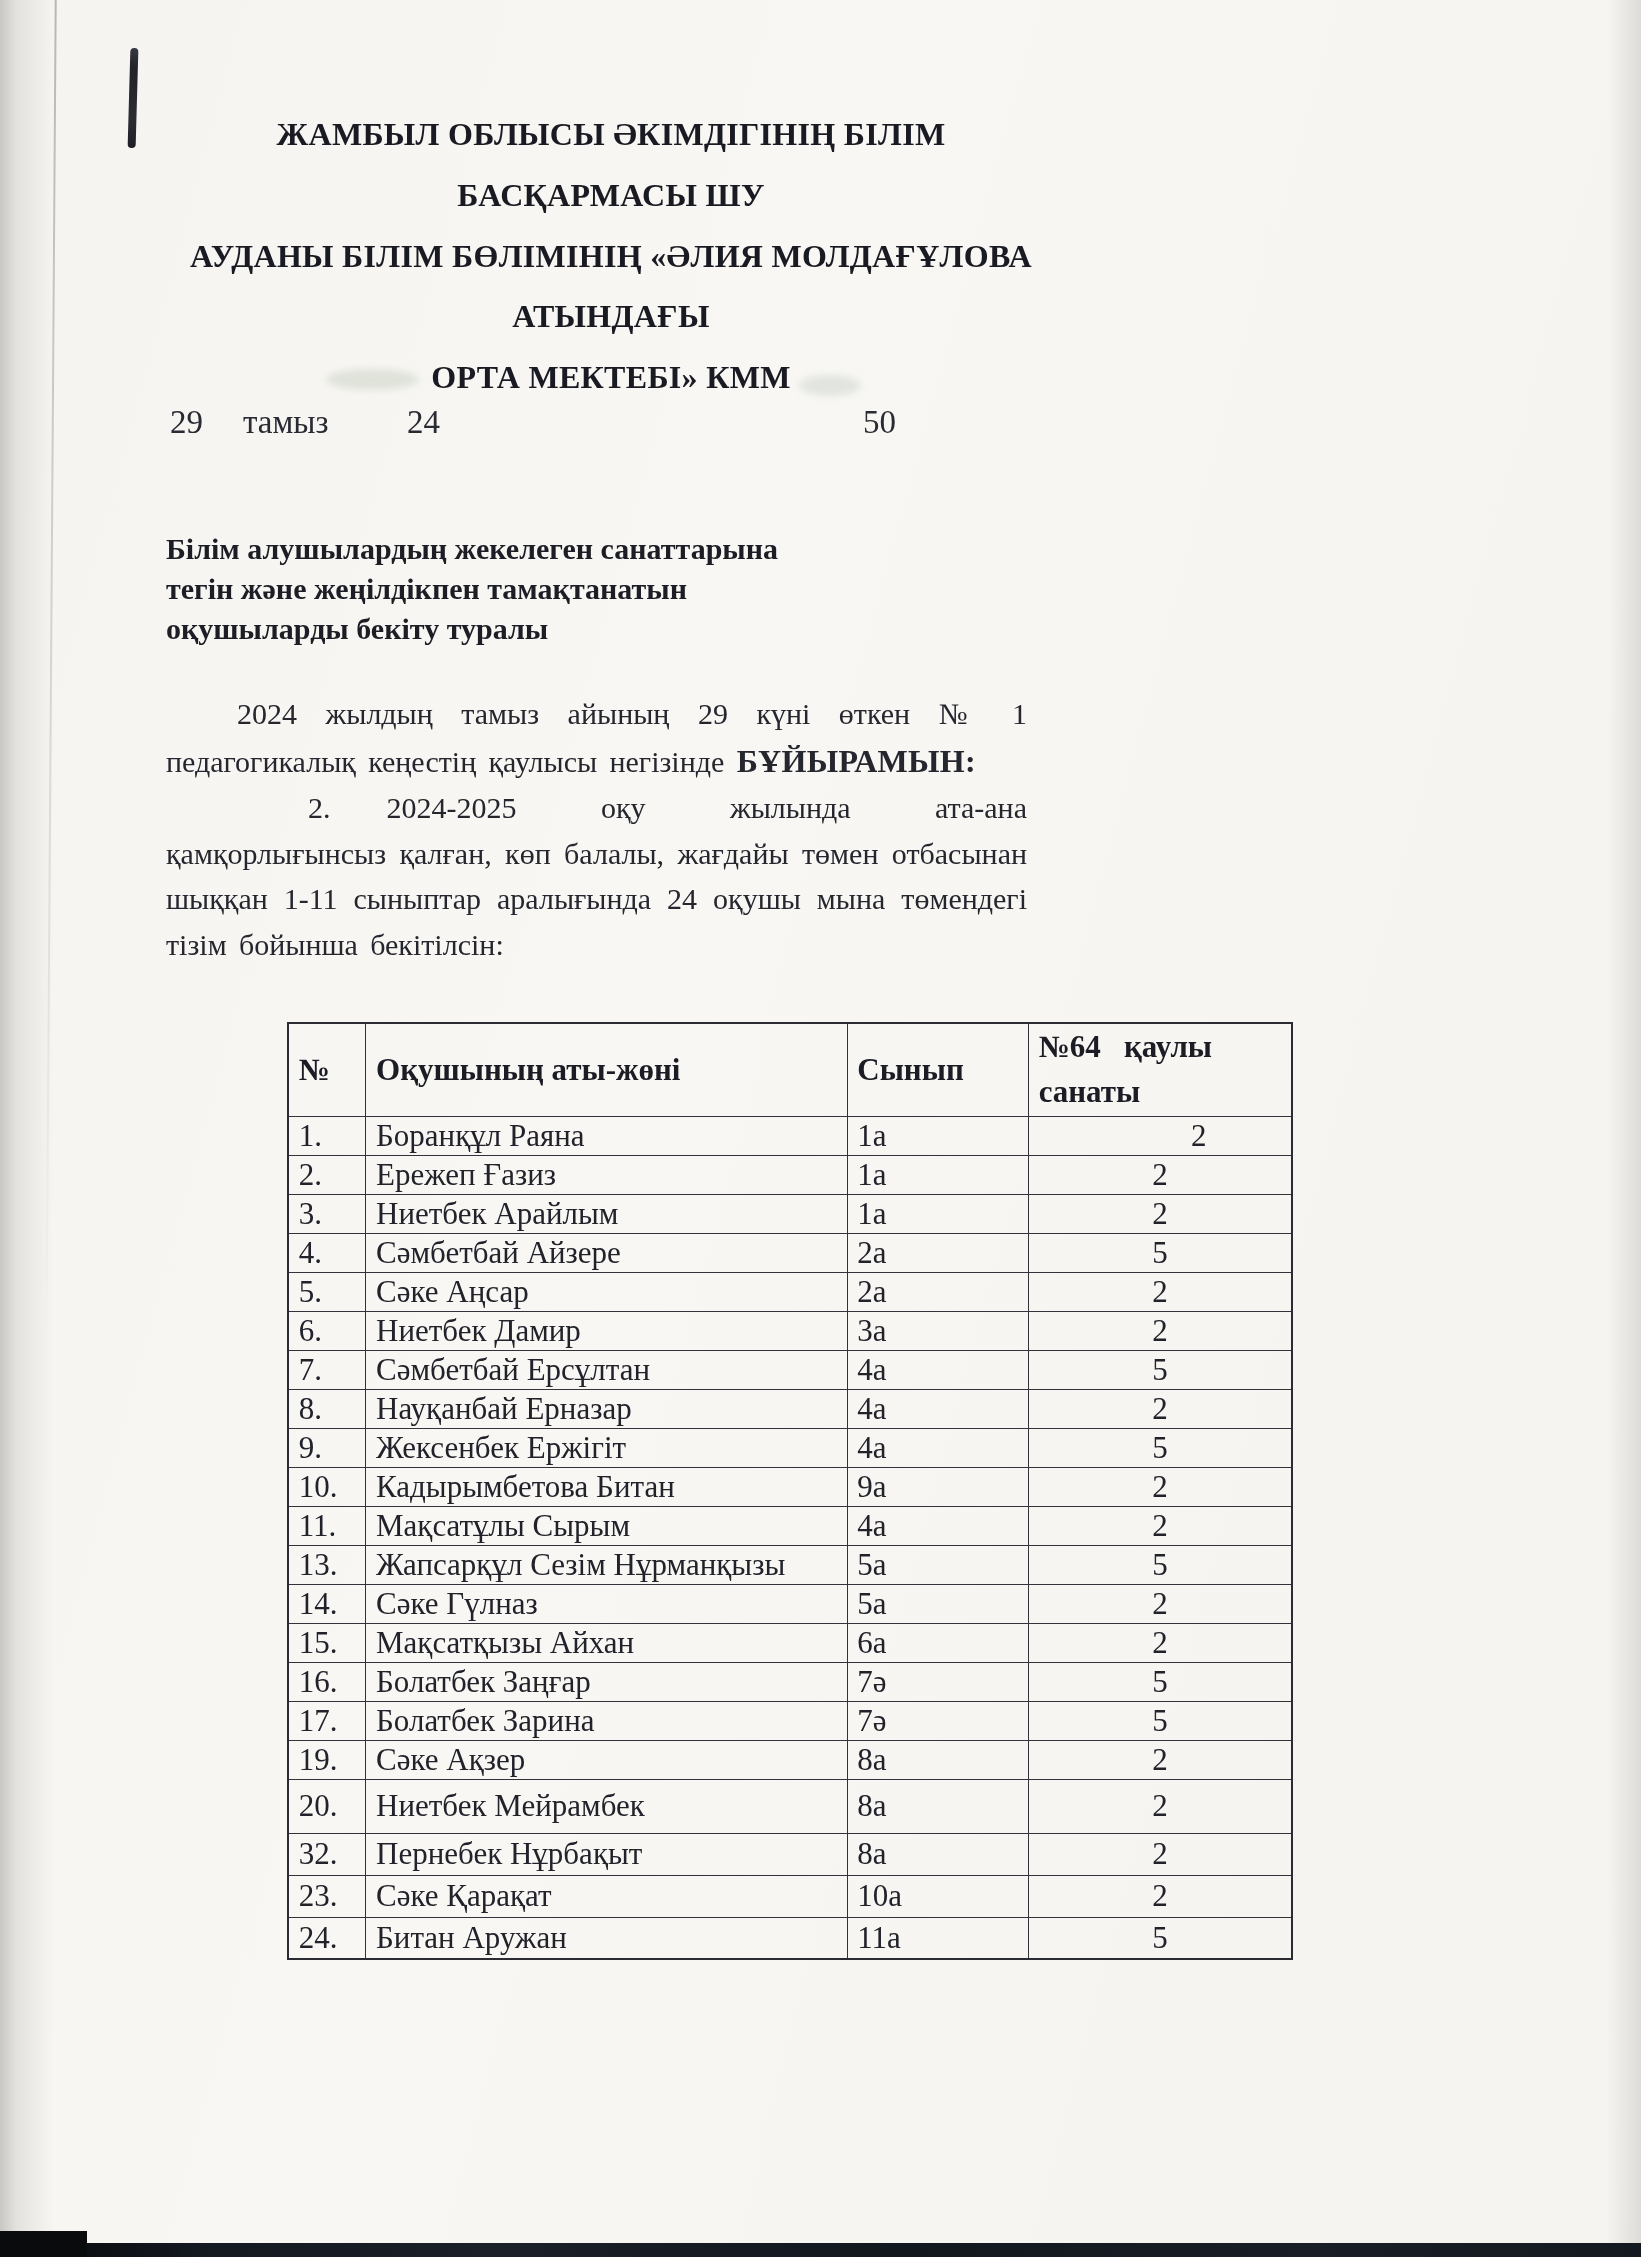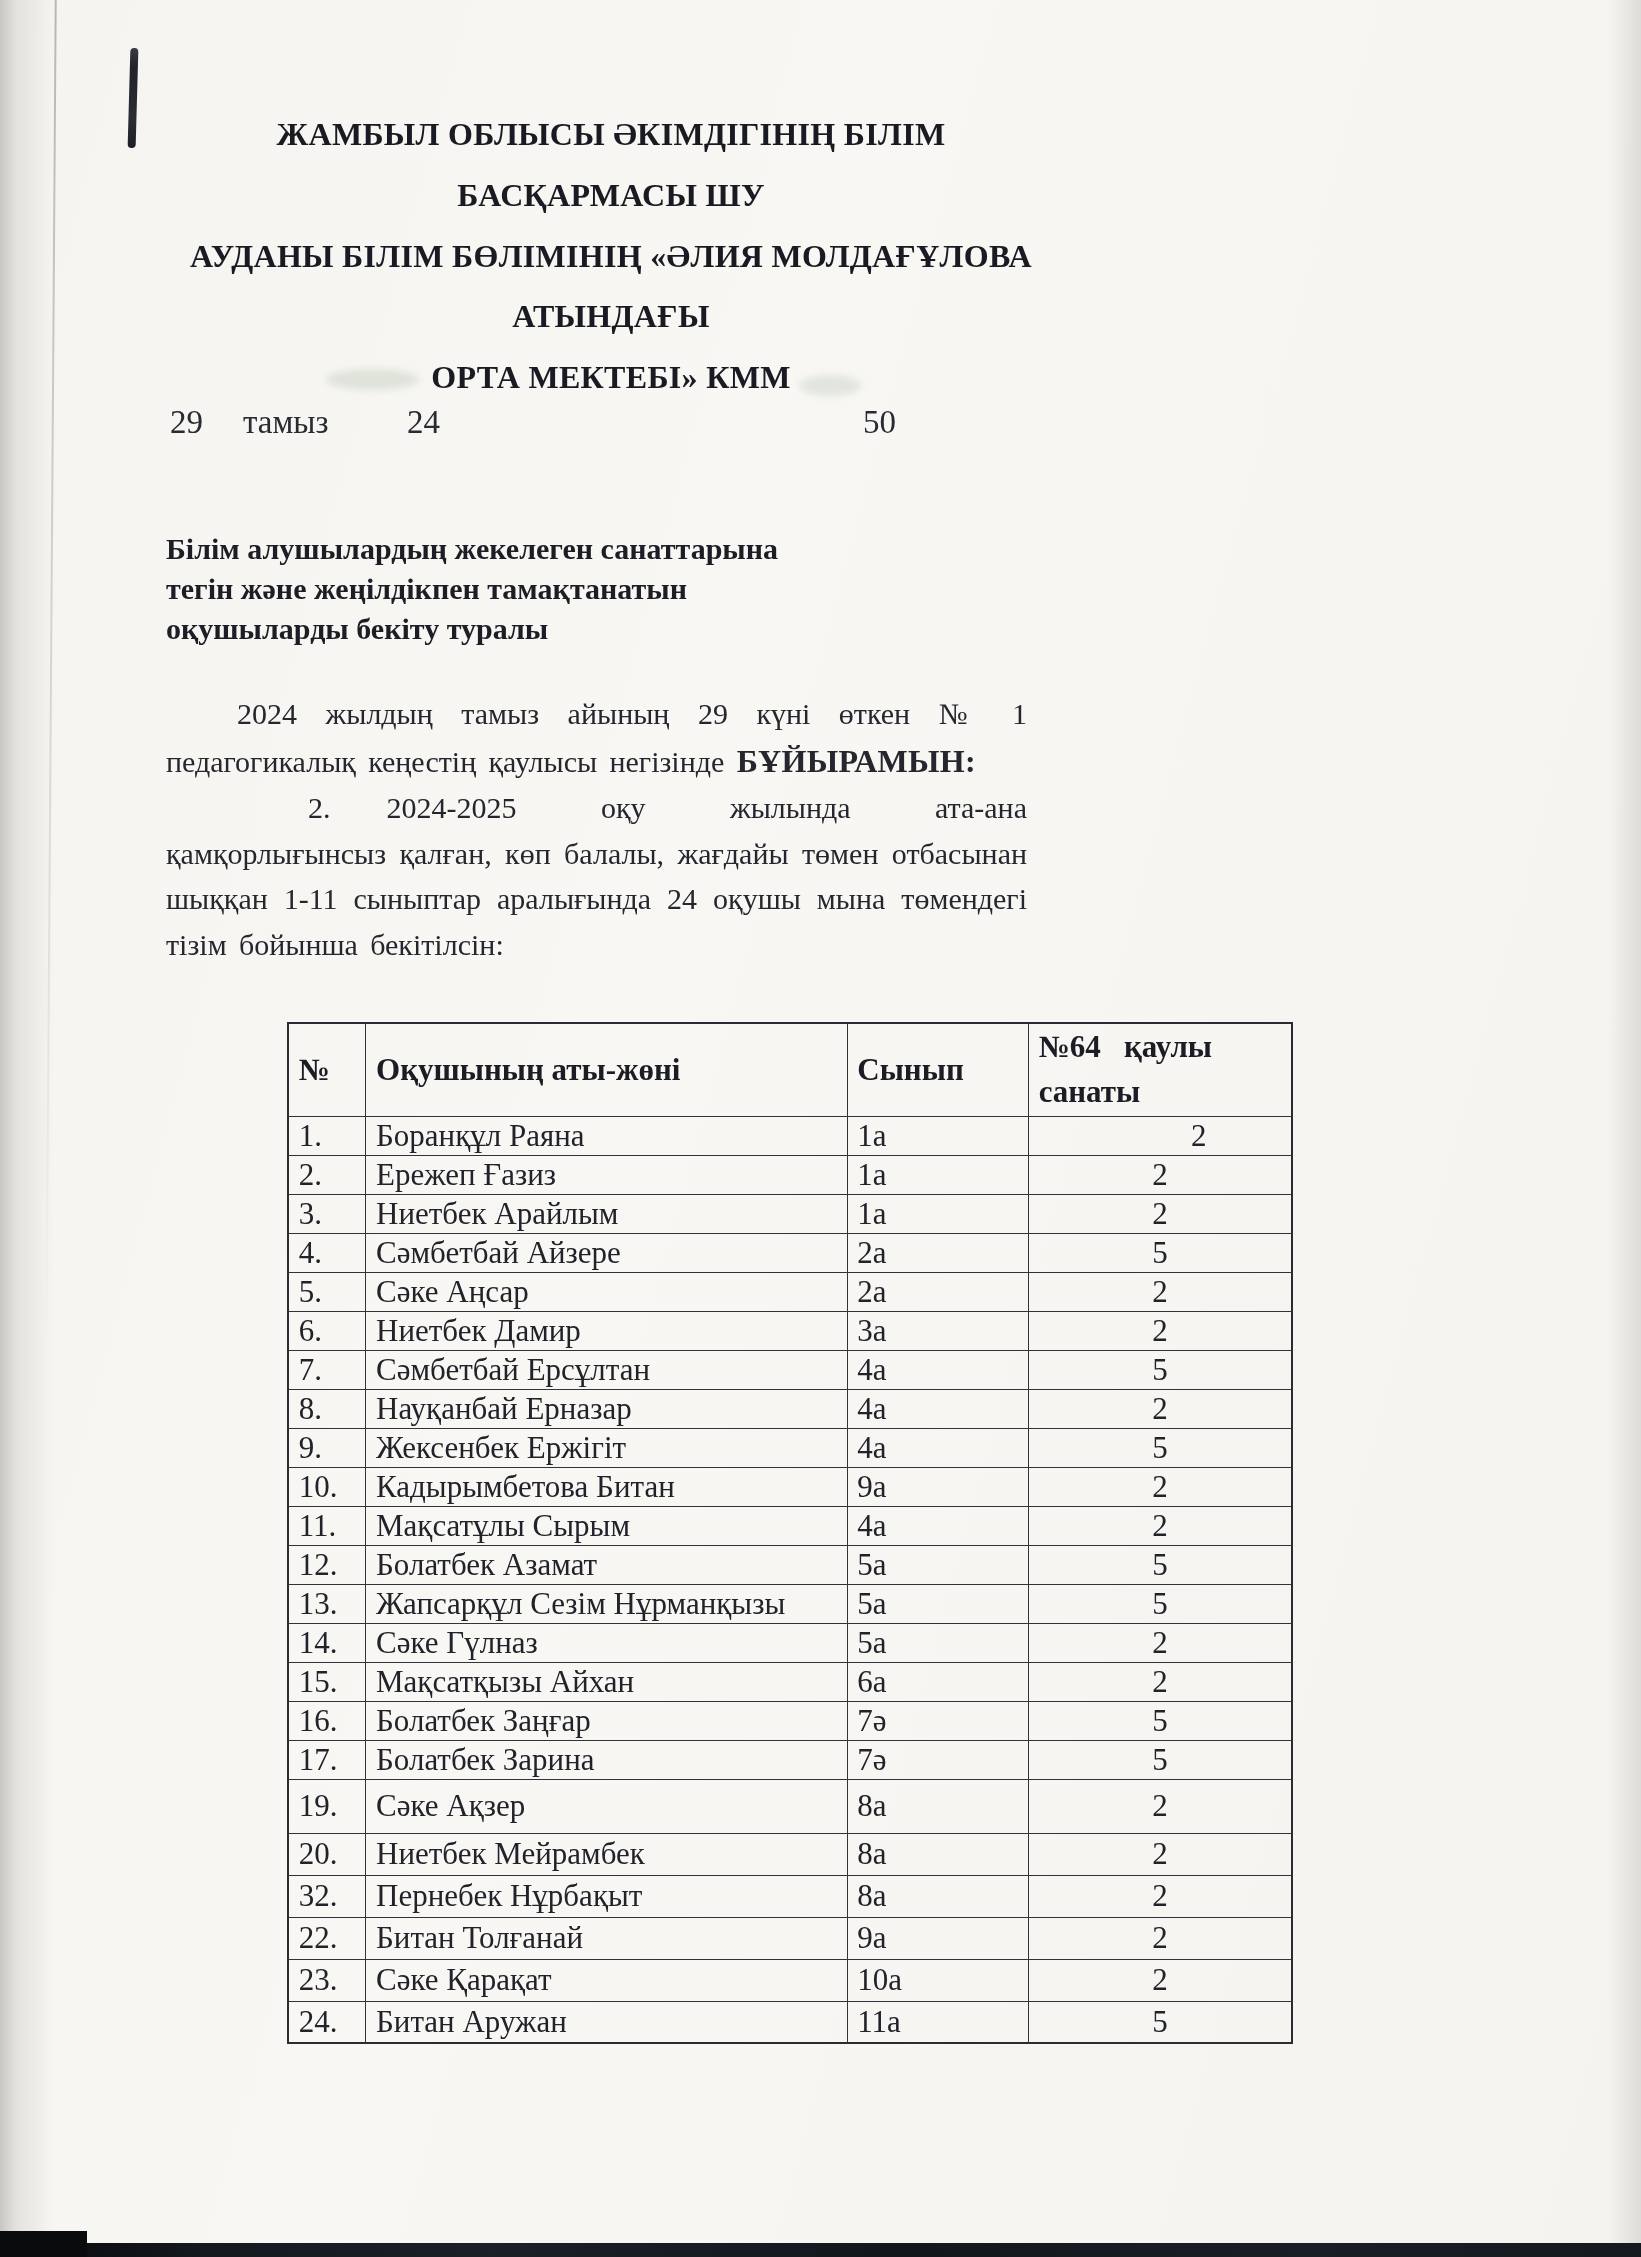--- a/index.html
+++ b/index.html
@@ -179,26 +179,20 @@
           <td>9а</td>
           <td>2</td>
         </tr>
         <tr>
           <td>11.</td>
           <td>Мақсатұлы Сырым</td>
           <td>4а</td>
           <td>2</td>
         </tr>
         <tr>
-          <td>12.</td>
-          <td>Болатбек Азамат</td>
-          <td>5а</td>
-          <td>5</td>
-        </tr>
-        <tr>
           <td>13.</td>
           <td>Жапсарқұл Сезім Нұрманқызы</td>
           <td>5а</td>
           <td>5</td>
         </tr>
         <tr>
           <td>14.</td>
           <td>Сәке Гүлназ</td>
           <td>5а</td>
           <td>2</td>
@@ -233,26 +227,20 @@
           <td>8а</td>
           <td>2</td>
         </tr>
         <tr>
           <td>32.</td>
           <td>Пернебек Нұрбақыт</td>
           <td>8а</td>
           <td>2</td>
         </tr>
         <tr>
-          <td>22.</td>
-          <td>Битан Толғанай</td>
-          <td>9а</td>
-          <td>2</td>
-        </tr>
-        <tr>
           <td>23.</td>
           <td>Сәке Қарақат</td>
           <td>10а</td>
           <td>2</td>
         </tr>
         <tr>
           <td>24.</td>
           <td>Битан Аружан</td>
           <td>11а</td>
           <td>5</td>

